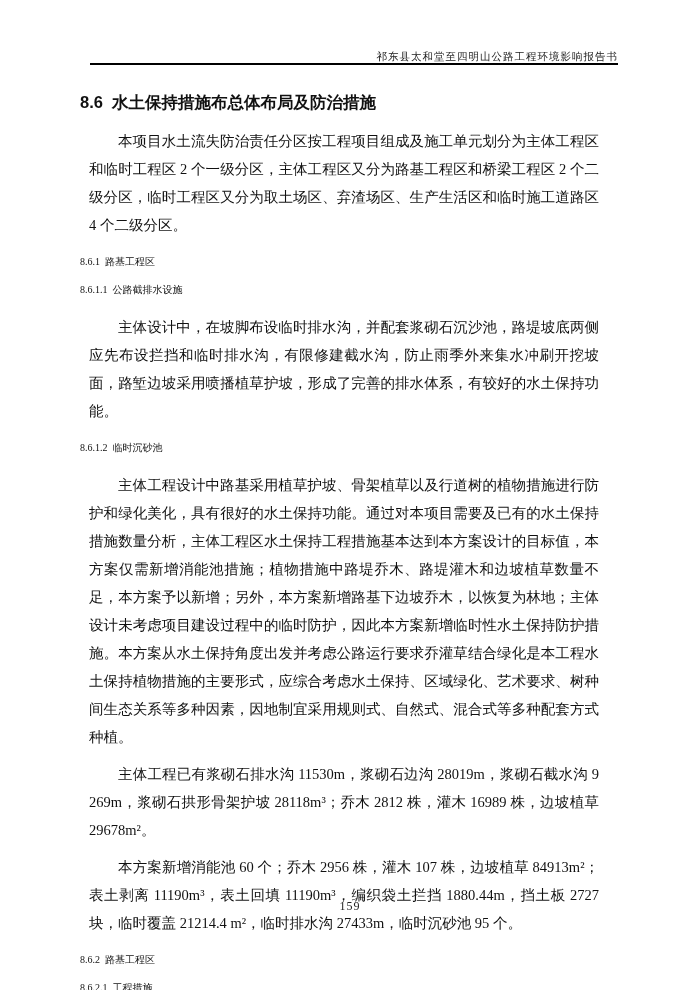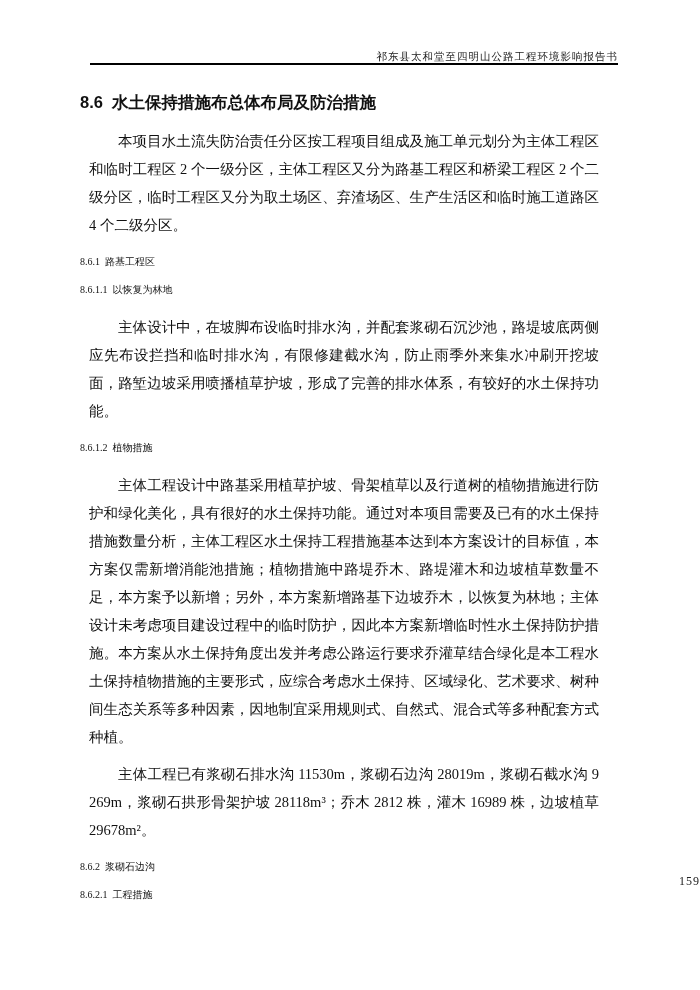--- a/index.html
+++ b/index.html
@@ -65,23 +65,23 @@
     line-height: 28px;
     margin: 9px;
     text-align: justify;
     text-indent: 2em;
     color: #111111;
     word-break: break-all;
   }
   .footer {
     position: absolute;
     left: 0;
-    top: 871px;
+    top: 896px;
     width: 700px;
-    text-align: right;
+    text-align: center;
   }
   .page-number {
     font-size: 12px;
     letter-spacing: 1px;
     color: #222222;
   }
 </style>
 </head>
 <body>
 
@@ -89,26 +89,27 @@
 
   <div class="running-header">
     <span class="running-header-text">祁东县太和堂至四明山公路工程环境影响报告书</span>
   </div>
   <div class="header-rule"></div>
 
   <div class="content">
     <h1 class="h1">8.6  水土保持措施布总体布局及防治措施</h1>
     <p class="para">本项目水土流失防治责任分区按工程项目组成及施工单元划分为主体工程区和临时工程区 2 个一级分区，主体工程区又分为路基工程区和桥梁工程区 2 个二级分区，临时工程区又分为取土场区、弃渣场区、生产生活区和临时施工道路区 4 个二级分区。</p>
     <h2 class="h2">8.6.1  路基工程区</h2>
-    <h2 class="h2">8.6.1.1  以恢复为林地</h2>
+    <h2 class="h2">8.6.1.1  公路截排水设施</h2>
     <p class="para">主体设计中，在坡脚布设临时排水沟，并配套浆砌石沉沙池，路堤坡底两侧应先布设拦挡和临时排水沟，有限修建截水沟，防止雨季外来集水冲刷开挖坡面，路堑边坡采用喷播植草护坡，形成了完善的排水体系，有较好的水土保持功能。</p>
-    <h2 class="h2">8.6.1.2  植物措施</h2>
+    <h2 class="h2">8.6.1.2  临时沉砂池</h2>
     <p class="para">主体工程设计中路基采用植草护坡、骨架植草以及行道树的植物措施进行防护和绿化美化，具有很好的水土保持功能。通过对本项目需要及已有的水土保持措施数量分析，主体工程区水土保持工程措施基本达到本方案设计的目标值，本方案仅需新增消能池措施；植物措施中路堤乔木、路堤灌木和边坡植草数量不足，本方案予以新增；另外，本方案新增路基下边坡乔木，以恢复为林地；主体设计未考虑项目建设过程中的临时防护，因此本方案新增临时性水土保持防护措施。本方案从水土保持角度出发并考虑公路运行要求乔灌草结合绿化是本工程水土保持植物措施的主要形式，应综合考虑水土保持、区域绿化、艺术要求、树种间生态关系等多种因素，因地制宜采用规则式、自然式、混合式等多种配套方式种植。</p>
     <p class="para">主体工程已有浆砌石排水沟 11530m，浆砌石边沟 28019m，浆砌石截水沟 9269m，浆砌石拱形骨架护坡 28118m³；乔木 2812 株，灌木 16989 株，边坡植草 29678m²。</p>
-    <h2 class="h2">8.6.2  浆砌石边沟</h2>
+    <p class="para">本方案新增消能池 60 个；乔木 2956 株，灌木 107 株，边坡植草 84913m²；表土剥离 11190m³，表土回填 11190m³，编织袋土拦挡 1880.44m，挡土板 2727 块，临时覆盖 21214.4 m²，临时排水沟 27433m，临时沉砂池 95 个。</p>
+    <h2 class="h2">8.6.2  路基工程区</h2>
     <h2 class="h2">8.6.2.1  工程措施</h2>
   </div>
 
   <div class="footer">
     <span class="page-number">159</span>
   </div>
 
 </div>
 
 </body></html>

